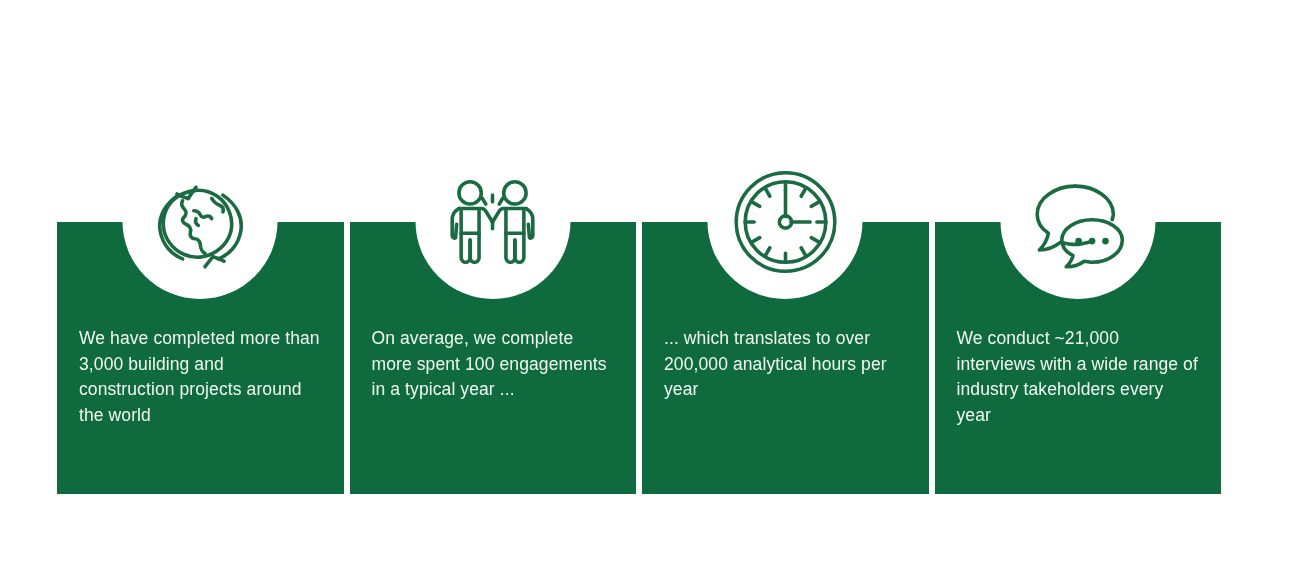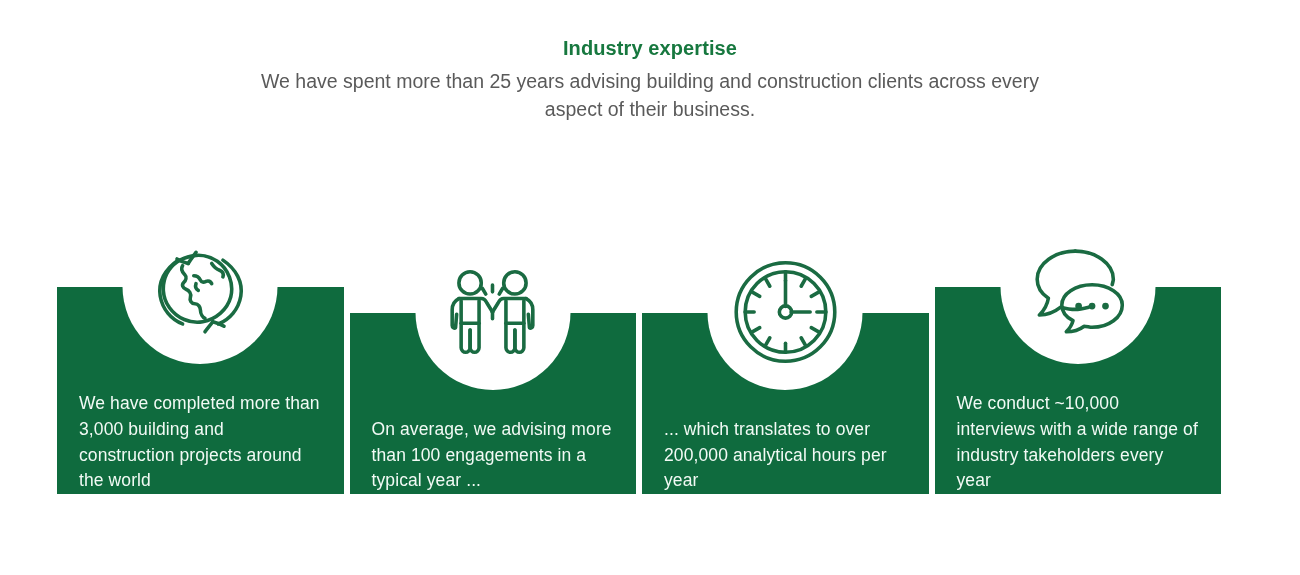--- a/index.html
+++ b/index.html
@@ -49,21 +49,20 @@
 
   
   .cards {
     position: absolute;
     left: 57px;
     top: 222px;
     width: 1164px;
     height: 272px;
     display: flex;
     gap: 6px;
-    align-items: flex-end;
   }
 
   .card {
     position: relative;
     flex: 1 1 0;
     background: #0f6b3e;
     padding: 104px 20px 0 22px;
   }
 
   .card-text {
@@ -106,24 +105,20 @@
   .ico-fill {
     fill: #1a6b42;
     stroke: none;
   }
 </style>
 </head>
 <body>
 
 <div id="page">
 
-  <div class="header">
-    <div class="header-title">Industry expertise</div>
-    <div class="header-subtitle">We have spent more than 25 years advising building and construction clients across every aspect of their business.</div>
-  </div>
 
   <div class="cards">
 
     <div class="card">
       <div class="icon-bubble">
         <svg viewBox="0 0 100 100">
           <g class="ico">
             <path d="M30 26 C18 34 12 46 14 58 C16 70 24 79 34 83"></path>
             <path d="M70 26 C82 34 88 46 86 58 C84 70 76 79 66 83"></path>
             <path d="M39 29 C42 24 44 22 46 19"></path>
@@ -157,21 +152,21 @@
             <path d="M70 66 L70 82 C70 84 68 86 66 86 C64 86 62 84 62 82 L62 62 L62 40"></path>
             <path d="M22 60 L38 60"></path>
             <path d="M62 60 L78 60"></path>
             <path d="M50 50 L50 56"></path>
             <path d="M50 32 L50 26"></path>
             <path d="M44 34 L41 29"></path>
             <path d="M56 34 L59 29"></path>
           </g>
         </svg>
       </div>
-      <div class="card-text">On average, we advising more than 100 engagements in a typical year ...</div>
+      <div class="card-text">On average, we complete more spent 100 engagements in a typical year ...</div>
     </div>
 
     <div class="card">
       <div class="icon-bubble">
         <svg viewBox="0 0 100 100">
           <g class="ico">
             <circle cx="50" cy="50" r="44"></circle>
             <circle cx="50" cy="50" r="36"></circle>
             <circle cx="50" cy="50" r="5.5"></circle>
             <path d="M50 45 L50 22"></path>
@@ -202,18 +197,18 @@
             <path d="M48 18 C66 18 82 29 82 43 C82 45 81 47 81 48"></path>
             <path d="M63 48 C48 48 36 56 36 66 C36 72 40 77 46 80 C45 84 43 87 40 90 C46 90 52 88 56 85 C58 85 61 86 63 86 C78 86 90 77 90 66 C90 56 78 48 63 48 Z"></path>
           </g>
           <g class="ico-fill">
             <circle cx="51" cy="67" r="3"></circle>
             <circle cx="63" cy="67" r="3"></circle>
             <circle cx="75" cy="67" r="3"></circle>
           </g>
         </svg>
       </div>
-      <div class="card-text">We conduct ~10,000 interviews with a wide range of industry takeholders every year</div>
+      <div class="card-text">We conduct ~21,000 interviews with a wide range of industry takeholders every year</div>
     </div>
 
 
   </div>
 </div>
 
 </body></html>

